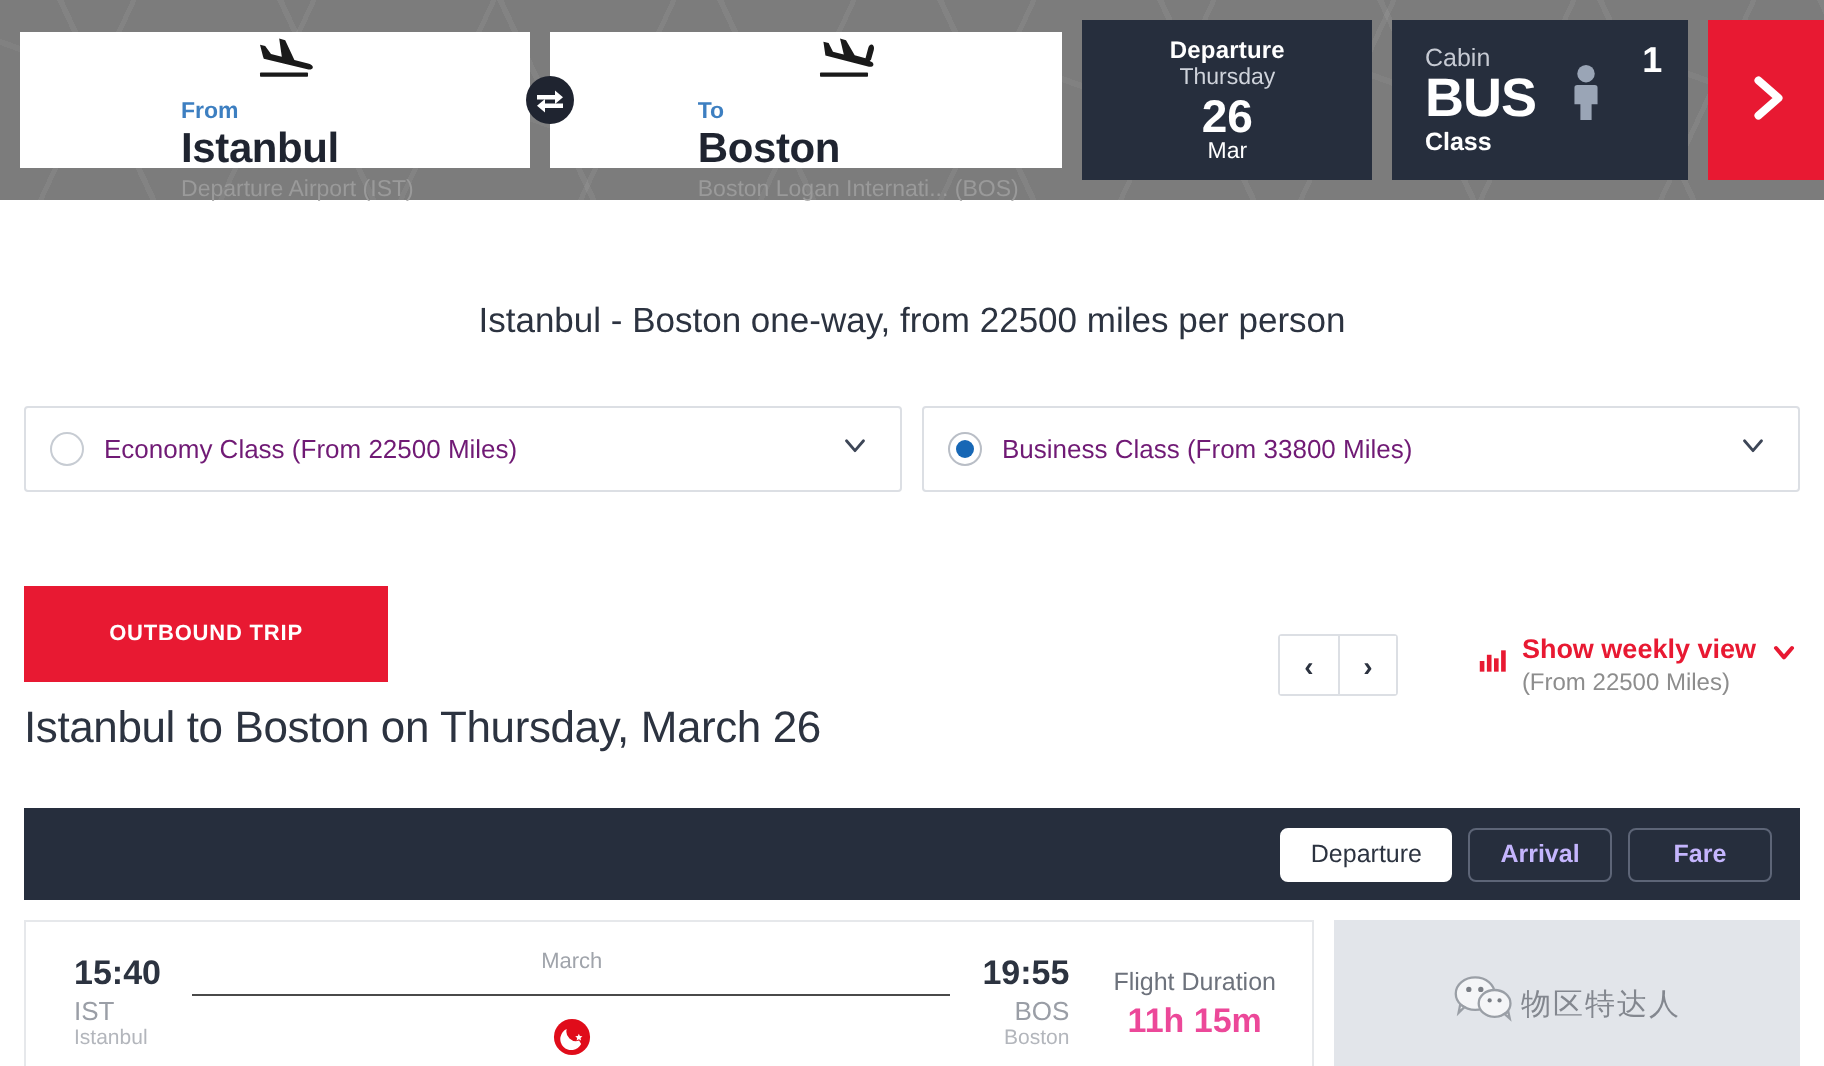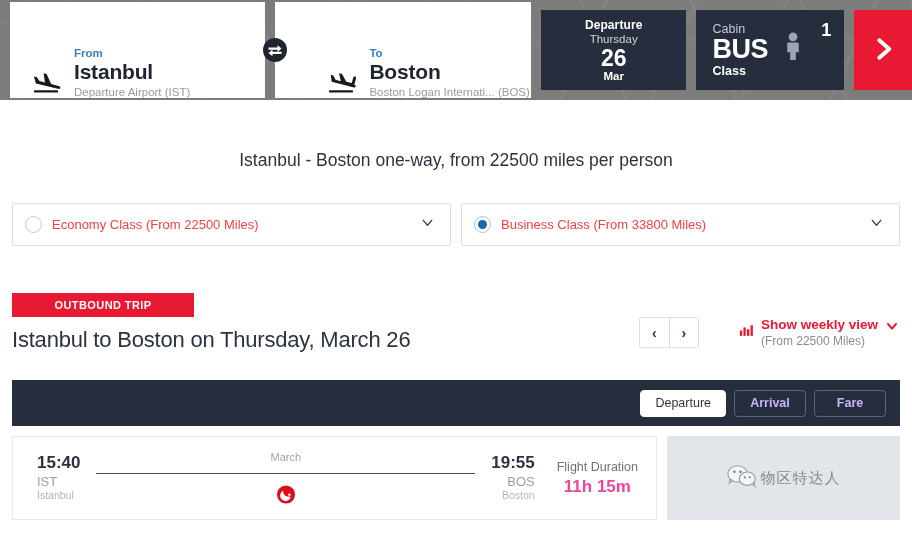--- a/index.html
+++ b/index.html
@@ -19,24 +19,25 @@
       linear-gradient(115deg, transparent 48%, rgba(255,255,255,0.055) 48%, rgba(255,255,255,0.055) 50%, transparent 50%),
       linear-gradient(65deg, transparent 48%, rgba(255,255,255,0.055) 48%, rgba(255,255,255,0.055) 50%, transparent 50%),
       linear-gradient(20deg, transparent 49%, rgba(255,255,255,0.04) 49%, rgba(255,255,255,0.04) 51%, transparent 51%);
     background-size: 90px 100px, 110px 100px, 160px 100px;
     display: flex;
     align-items: center;
     padding: 10px 0 10px 10px;
   }
   .hdr-card {
     background: #ffffff;
-    height: 96px;
-    display: flex;
-    align-items: flex-end;
+    height: 68px;
+    display: flex;
+    align-items: center;
     position: relative;
+    flex-direction: column;
   }
   .card-from { width: 256px; padding-left: 22px; }
   .card-to   { width: 256px; padding-left: 52px; margin-left: 10px; }
 
   .plane-icon { width: 34px; flex: 0 0 34px; color: #1a1a1a; margin-right: 8px; }
   .loc-text { display: flex; flex-direction: column; line-height: 1.05; min-width: 0; }
   .loc-label { font-size: 11.5px; font-weight: bold; color: #3d7fc1; margin-bottom: 2px; }
   .loc-city { font-size: 21px; font-weight: bold; color: #1f2430; letter-spacing: -0.2px; }
   .loc-airport { font-size: 11.5px; color: #9a9a9a; margin-top: 3px; white-space: nowrap; }
 
@@ -58,21 +59,21 @@
     display: flex;
     flex-direction: column;
     align-items: center;
     justify-content: center;
     position: relative;
   }
   .card-dep { width: 146px; }
   .dep-title { font-size: 12px; font-weight: bold; letter-spacing: .1px; }
   .dep-day { font-size: 11.5px; color: #cfd3db; margin-top: 1px; }
   .dep-num { font-size: 23px; font-weight: bold; line-height: 1.05; margin-top: 1px; }
-  .dep-mon { font-size: 11.5px; font-weight: bold; margin-top: 0px; }
+  .dep-mon { font-size: 11.5px; font-weight: normal; margin-top: 0px; }
 
   .card-cabin { width: 148px; flex-direction: row; justify-content: flex-start; padding-left: 16px; }
   .cabin-left { display: flex; flex-direction: column; align-items: flex-start; }
   .cabin-label { font-size: 12.5px; color: #c6cad3; }
   .cabin-value { font-size: 27px; font-weight: bold; line-height: 1; letter-spacing: -0.5px; }
   .cabin-sub { font-size: 12.5px; font-weight: bold; margin-top: 1px; }
   .cabin-right { display: flex; align-items: flex-end; gap: 4px; margin-left: 18px; padding-bottom: 4px; }
   .pax-count { font-size: 18px; font-weight: bold; position: absolute; right: 13px; top: 10px; }
 
   .go-btn {
@@ -118,33 +119,33 @@
     flex: 0 0 17px;
     display: flex; align-items: center; justify-content: center;
   }
   .radio.on { border-color: #b9bec6; }
   .radio.on::after {
     content: "";
     width: 9px; height: 9px;
     border-radius: 50%;
     background: #1767b5;
   }
-  .class-label { font-size: 13px; color: #ef4444; margin-left: 10px; flex: 1; }
+  .class-label { font-size: 13px; color: #701a75; margin-left: 10px; flex: 1; }
   .chev-down { color: #3d4657; }
 
   
   .trip-section { padding: 0 12px; margin-top: 47px; position: relative; }
   .trip-badge {
     display: inline-block;
     background: #e81932;
     color: #fff;
     font-size: 11px;
     font-weight: bold;
     letter-spacing: .4px;
-    padding: 6px 0;
+    padding: 18px 0;
     width: 182px;
     text-align: center;
   }
   .trip-title {
     font-size: 22px;
     color: #2c3340;
     margin-top: 10px;
     letter-spacing: -0.2px;
   }
   .trip-right {

